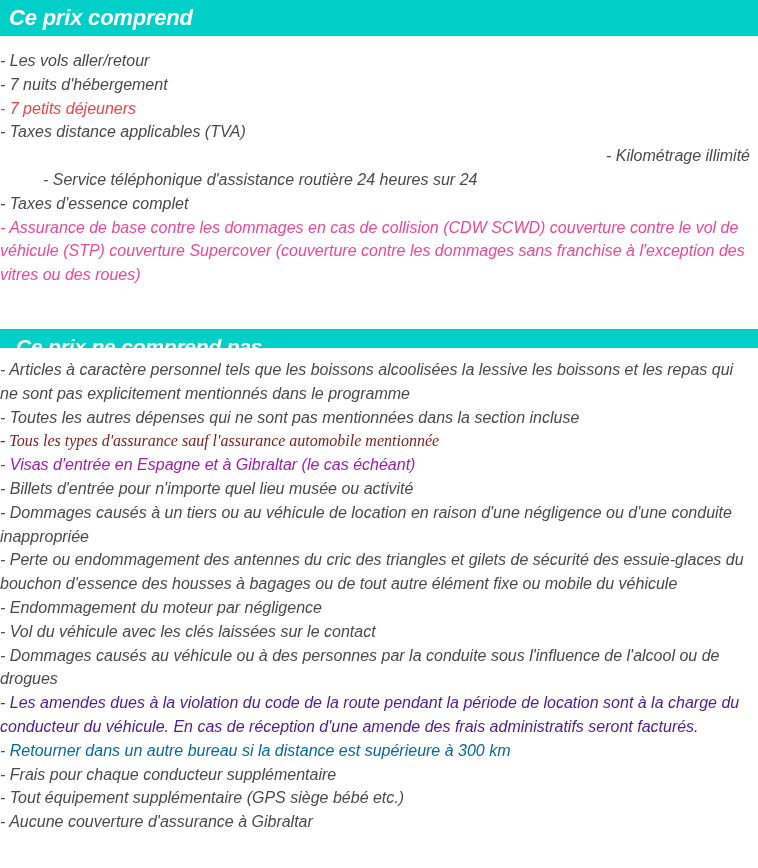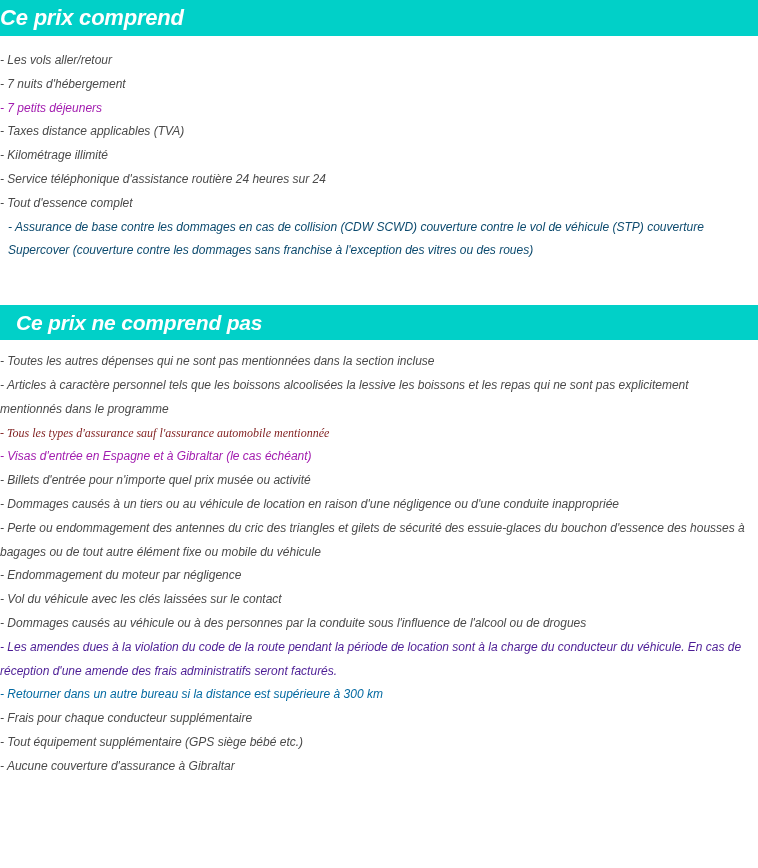--- a/index.html
+++ b/index.html
@@ -31,36 +31,37 @@
     font-style: italic;
     font-weight: bold;
     letter-spacing: -0.2px;
     white-space: nowrap;
     overflow: hidden;
   }
 
   .section-header--first {
     height: 36px;
     line-height: 36px;
+    padding-left: 9px;
     font-size: 22px;
   }
 
   .section-header--second {
-    height: 35px;
+    height: 19px;
     line-height: 35px;
     padding-left: 16px;
     font-size: 21px;
   }
 
   
   .section-body {
     padding: 0 8px 0 0;
     color: #4a4a4a;
     font-style: italic;
-    font-size: 12px;
+    font-size: 16px;
     line-height: 23.8px;
   }
 
   .section-body--first {
     padding-top: 13px;
   }
 
   .section-body--second {
     padding-top: 10px;
   }
@@ -89,42 +90,42 @@
 
 <div class="page">
 
   <div class="section">
     <div class="section-header section-header--first" style="background: rgb(1, 208, 200); color: rgb(255, 255, 255);">Ce prix comprend</div>
 
     <div class="section-body section-body--first">
       <ul class="list">
         <li class="list-item" style="color: rgb(74, 74, 74);">- Les vols aller/retour</li>
         <li class="list-item" style="color: rgb(74, 74, 74);">- 7 nuits d'hébergement</li>
-        <li class="list-item" style="color: #a21caf;">- 7 petits déjeuners</li>
+        <li class="list-item" style="color: #ef4444;">- 7 petits déjeuners</li>
         <li class="list-item" style="color: rgb(74, 74, 74);">- Taxes distance applicables (TVA)</li>
-        <li class="list-item" style="color: rgb(74, 74, 74);">- Kilométrage illimité</li>
-        <li class="list-item" style="color: rgb(74, 74, 74);">- Service téléphonique d'assistance routière 24 heures sur 24</li>
-        <li class="list-item" style="color: rgb(74, 74, 74);">- Tout d'essence complet</li>
-        <li class="list-item" style="color: #0c4a6e; padding-left: 8px;">- Assurance de base contre les dommages en cas de collision (CDW SCWD) couverture contre le vol de véhicule (STP) couverture Supercover (couverture contre les dommages sans franchise à l'exception des vitres ou des roues)</li>
+        <li class="list-item" style="color: rgb(74, 74, 74); text-align: right;">- Kilométrage illimité</li>
+        <li class="list-item" style="color: rgb(74, 74, 74); padding-left: 43px;">- Service téléphonique d'assistance routière 24 heures sur 24</li>
+        <li class="list-item" style="color: rgb(74, 74, 74);">- Taxes d'essence complet</li>
+        <li class="list-item" style="color: #ec4899;">- Assurance de base contre les dommages en cas de collision (CDW SCWD) couverture contre le vol de véhicule (STP) couverture Supercover (couverture contre les dommages sans franchise à l'exception des vitres ou des roues)</li>
       </ul>
     </div>
   </div>
 
   <div class="section-gap"></div>
 
   <div class="section">
     <div class="section-header section-header--second" style="background: rgb(1, 208, 200); color: rgb(255, 255, 255);">Ce prix ne comprend pas</div>
 
     <div class="section-body section-body--second">
       <ul class="list">
+        <li class="list-item" style="color: rgb(74, 74, 74);">- Articles à caractère personnel tels que les boissons alcoolisées la lessive les boissons et les repas qui ne sont pas explicitement mentionnés dans le programme</li>
         <li class="list-item" style="color: rgb(74, 74, 74);">- Toutes les autres dépenses qui ne sont pas mentionnées dans la section incluse</li>
-        <li class="list-item" style="color: rgb(74, 74, 74);">- Articles à caractère personnel tels que les boissons alcoolisées la lessive les boissons et les repas qui ne sont pas explicitement mentionnés dans le programme</li>
         <li class="list-item" style="color: #7f1d1d; font-family: Liberation Serif, serif;">- Tous les types d'assurance sauf l'assurance automobile mentionnée</li>
         <li class="list-item" style="color: #a21caf;">- Visas d'entrée en Espagne et à Gibraltar (le cas échéant)</li>
-        <li class="list-item" style="color: rgb(74, 74, 74);">- Billets d'entrée pour n'importe quel prix musée ou activité</li>
+        <li class="list-item" style="color: rgb(74, 74, 74);">- Billets d'entrée pour n'importe quel lieu musée ou activité</li>
         <li class="list-item" style="color: rgb(74, 74, 74);">- Dommages causés à un tiers ou au véhicule de location en raison d'une négligence ou d'une conduite inappropriée</li>
         <li class="list-item" style="color: rgb(74, 74, 74);">- Perte ou endommagement des antennes du cric des triangles et gilets de sécurité des essuie-glaces du bouchon d'essence des housses à bagages ou de tout autre élément fixe ou mobile du véhicule</li>
         <li class="list-item" style="color: rgb(74, 74, 74);">- Endommagement du moteur par négligence</li>
         <li class="list-item" style="color: rgb(74, 74, 74);">- Vol du véhicule avec les clés laissées sur le contact</li>
         <li class="list-item" style="color: rgb(74, 74, 74);">- Dommages causés au véhicule ou à des personnes par la conduite sous l'influence de l'alcool ou de drogues</li>
         <li class="list-item" style="color: #4c1d95;">- Les amendes dues à la violation du code de la route pendant la période de location sont à la charge du conducteur du véhicule. En cas de réception d'une amende des frais administratifs seront facturés.</li>
         <li class="list-item" style="color: #0369a1;">- Retourner dans un autre bureau si la distance est supérieure à 300 km</li>
         <li class="list-item" style="color: rgb(74, 74, 74);">- Frais pour chaque conducteur supplémentaire</li>
         <li class="list-item" style="color: rgb(74, 74, 74);">- Tout équipement supplémentaire (GPS siège bébé etc.)</li>
         <li class="list-item" style="color: rgb(74, 74, 74);">- Aucune couverture d'assurance à Gibraltar</li>

